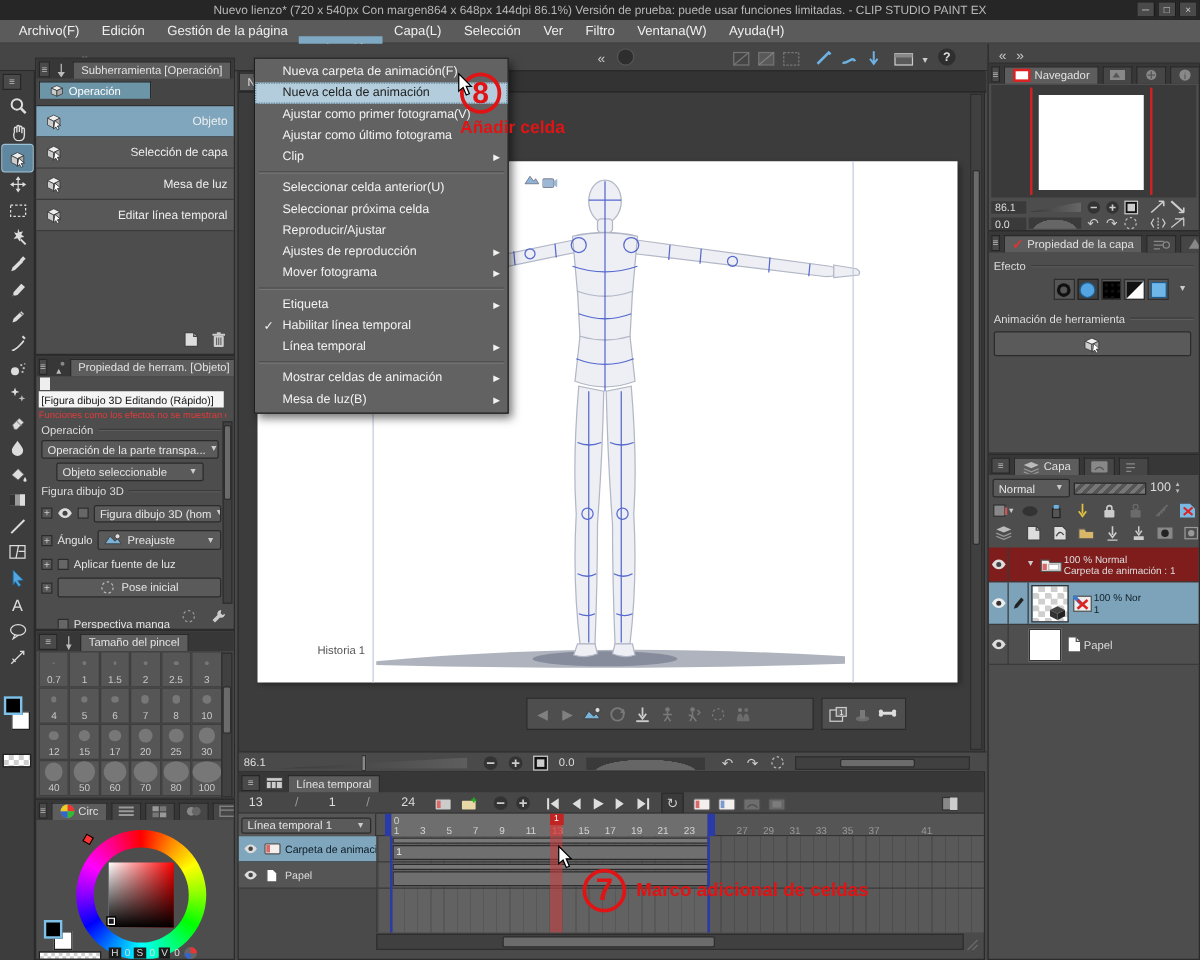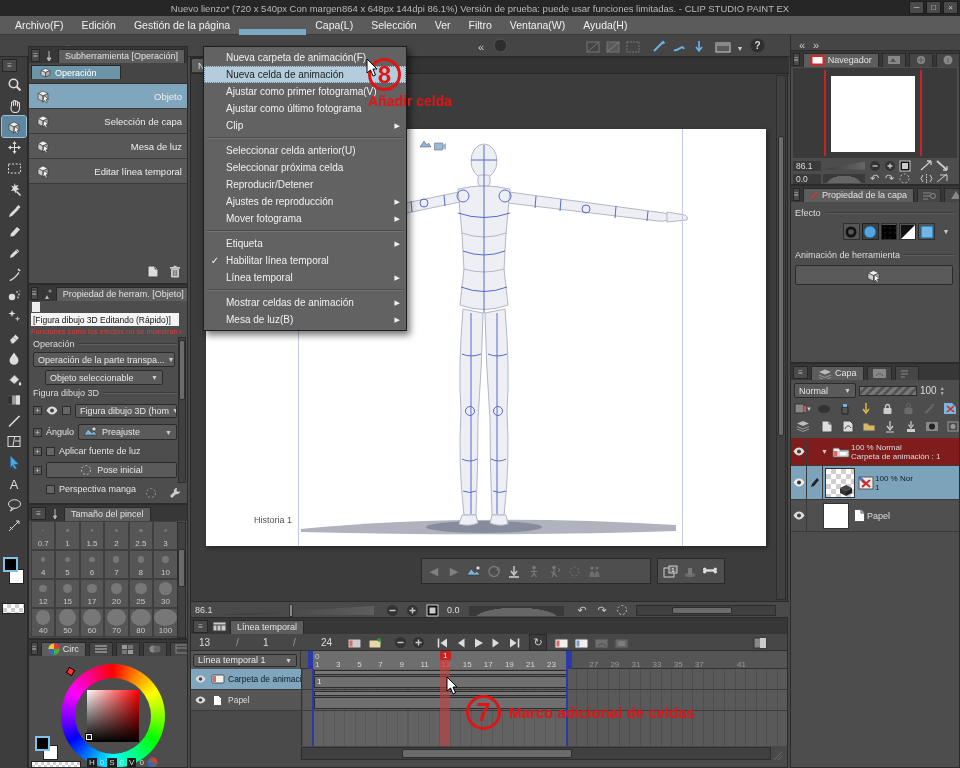--- a/index.html
+++ b/index.html
@@ -445,21 +445,21 @@
       </div>
       <div class="tprow" style="margin-top:6px">
         <span class="plus">+</span>
         <span class="ddl" style="flex:1;height:16px;justify-content:center;gap:5px">
           <svg width="12" height="12">
               <circle cx="6" cy="6" r="4.5" fill="none" stroke="#bbb" stroke-dasharray="2 2"></circle>
             </svg>
           <span>Pose inicial</span>
         </span>
       </div>
-      <div class="tprow" style="margin-top:6px">
+      <div class="tprow" style="margin-top:16px">
         <span class="chk" style="margin-left:13px"></span>
         <span>Perspectiva manga</span>
       </div>
     </div>
     <div class="sb" style="right:1px;top:52px;width:8px;height:146px">
         <div class="sbthumb" style="left:0;top:2px;width:6px;height:60px"></div>
       </div>
     <div class="abs" style="right:4px;bottom:2px;display:flex;gap:5px">
       <span class="ib">
           <svg width="12" height="12">
@@ -1414,21 +1414,21 @@
       <div class="mi">
         <div class="gut"></div>
         <div class="lbl">Seleccionar celda anterior(U)</div>
       </div>
       <div class="mi">
         <div class="gut"></div>
         <div class="lbl">Seleccionar próxima celda</div>
       </div>
       <div class="mi">
         <div class="gut"></div>
-        <div class="lbl">Reproducir/Detener</div>
+        <div class="lbl">Reproducir/Ajustar</div>
       </div>
       <div class="mi">
         <div class="gut"></div>
         <div class="lbl">Ajustes de reproducción</div>
         <div class="sub">▶</div>
       </div>
       <div class="mi">
         <div class="gut"></div>
         <div class="lbl">Mover fotograma</div>
         <div class="sub">▶</div>

